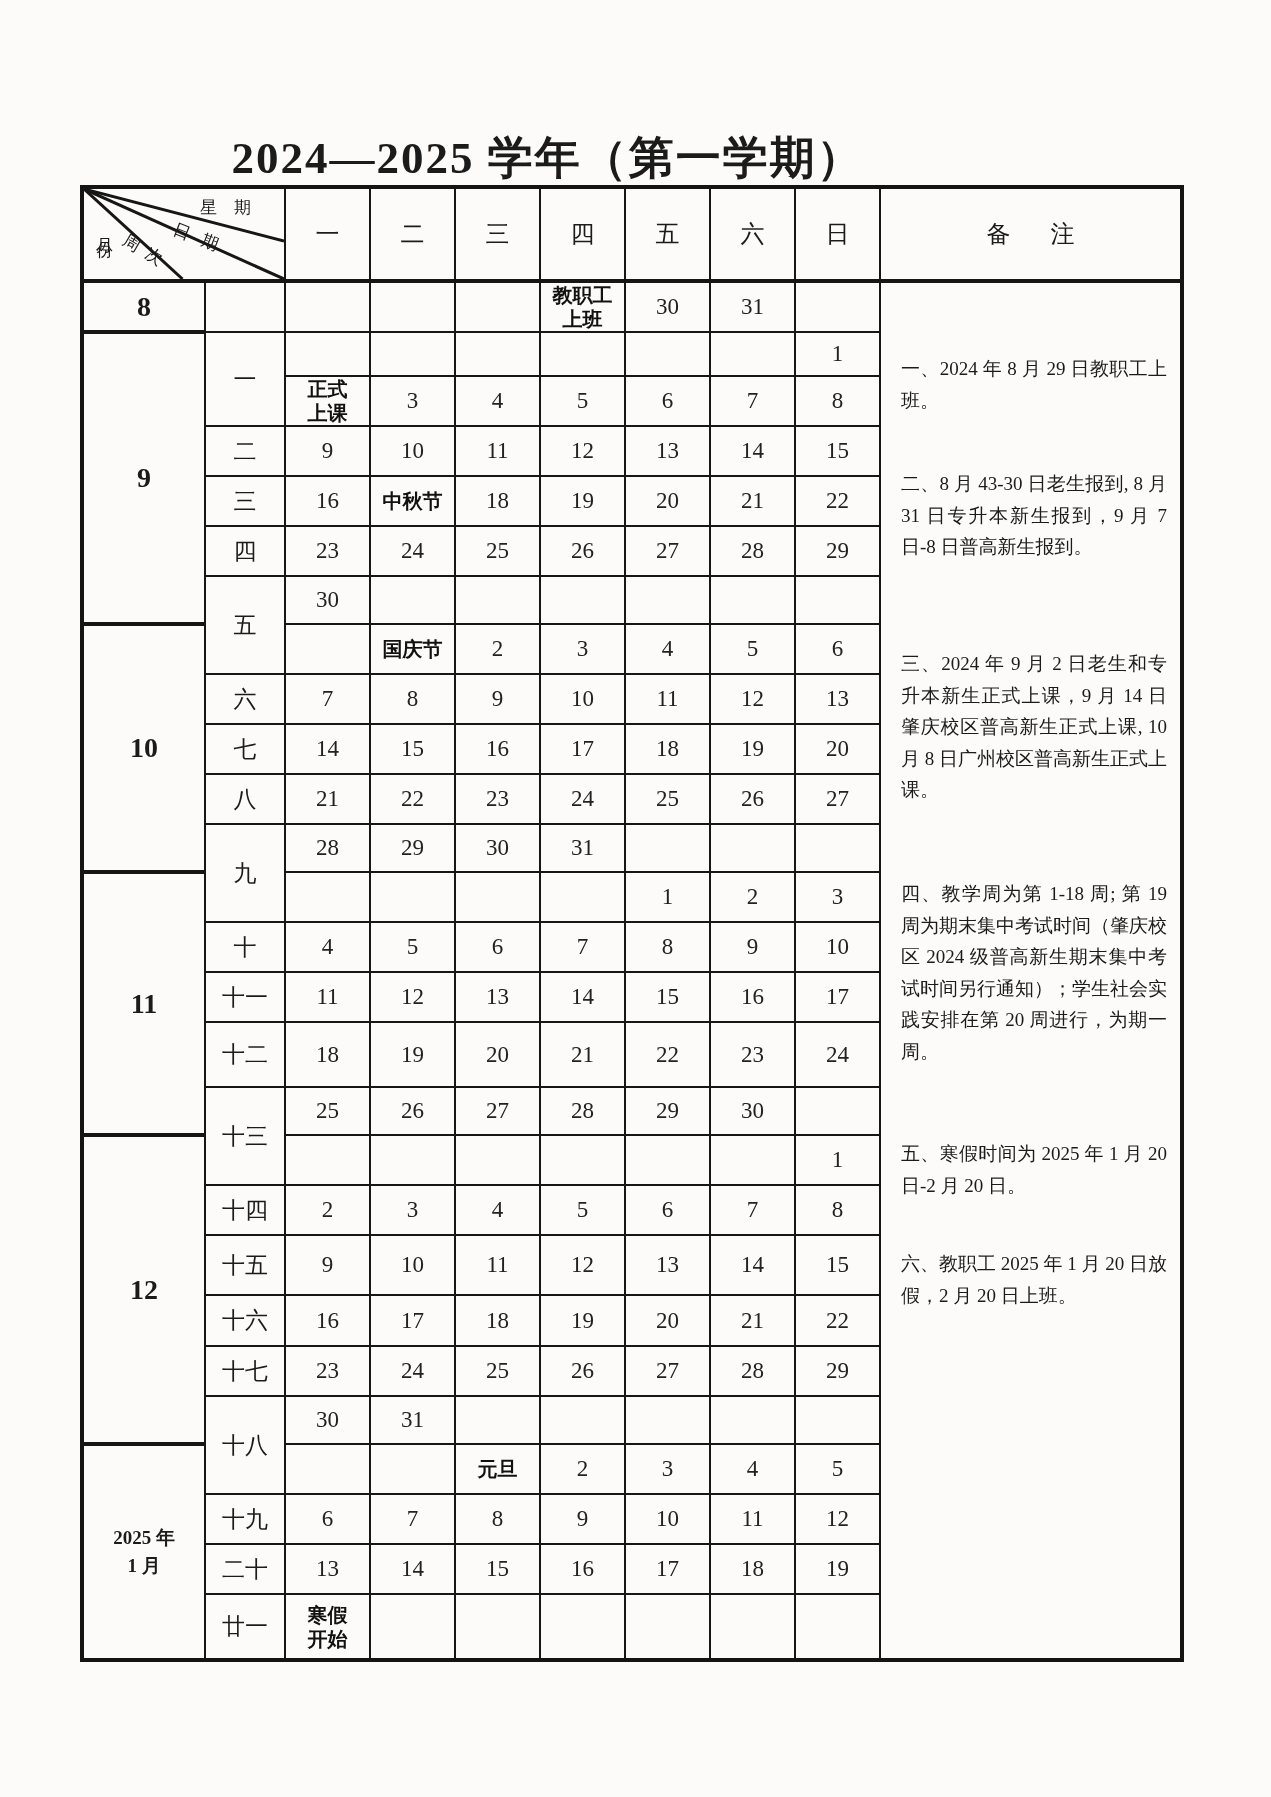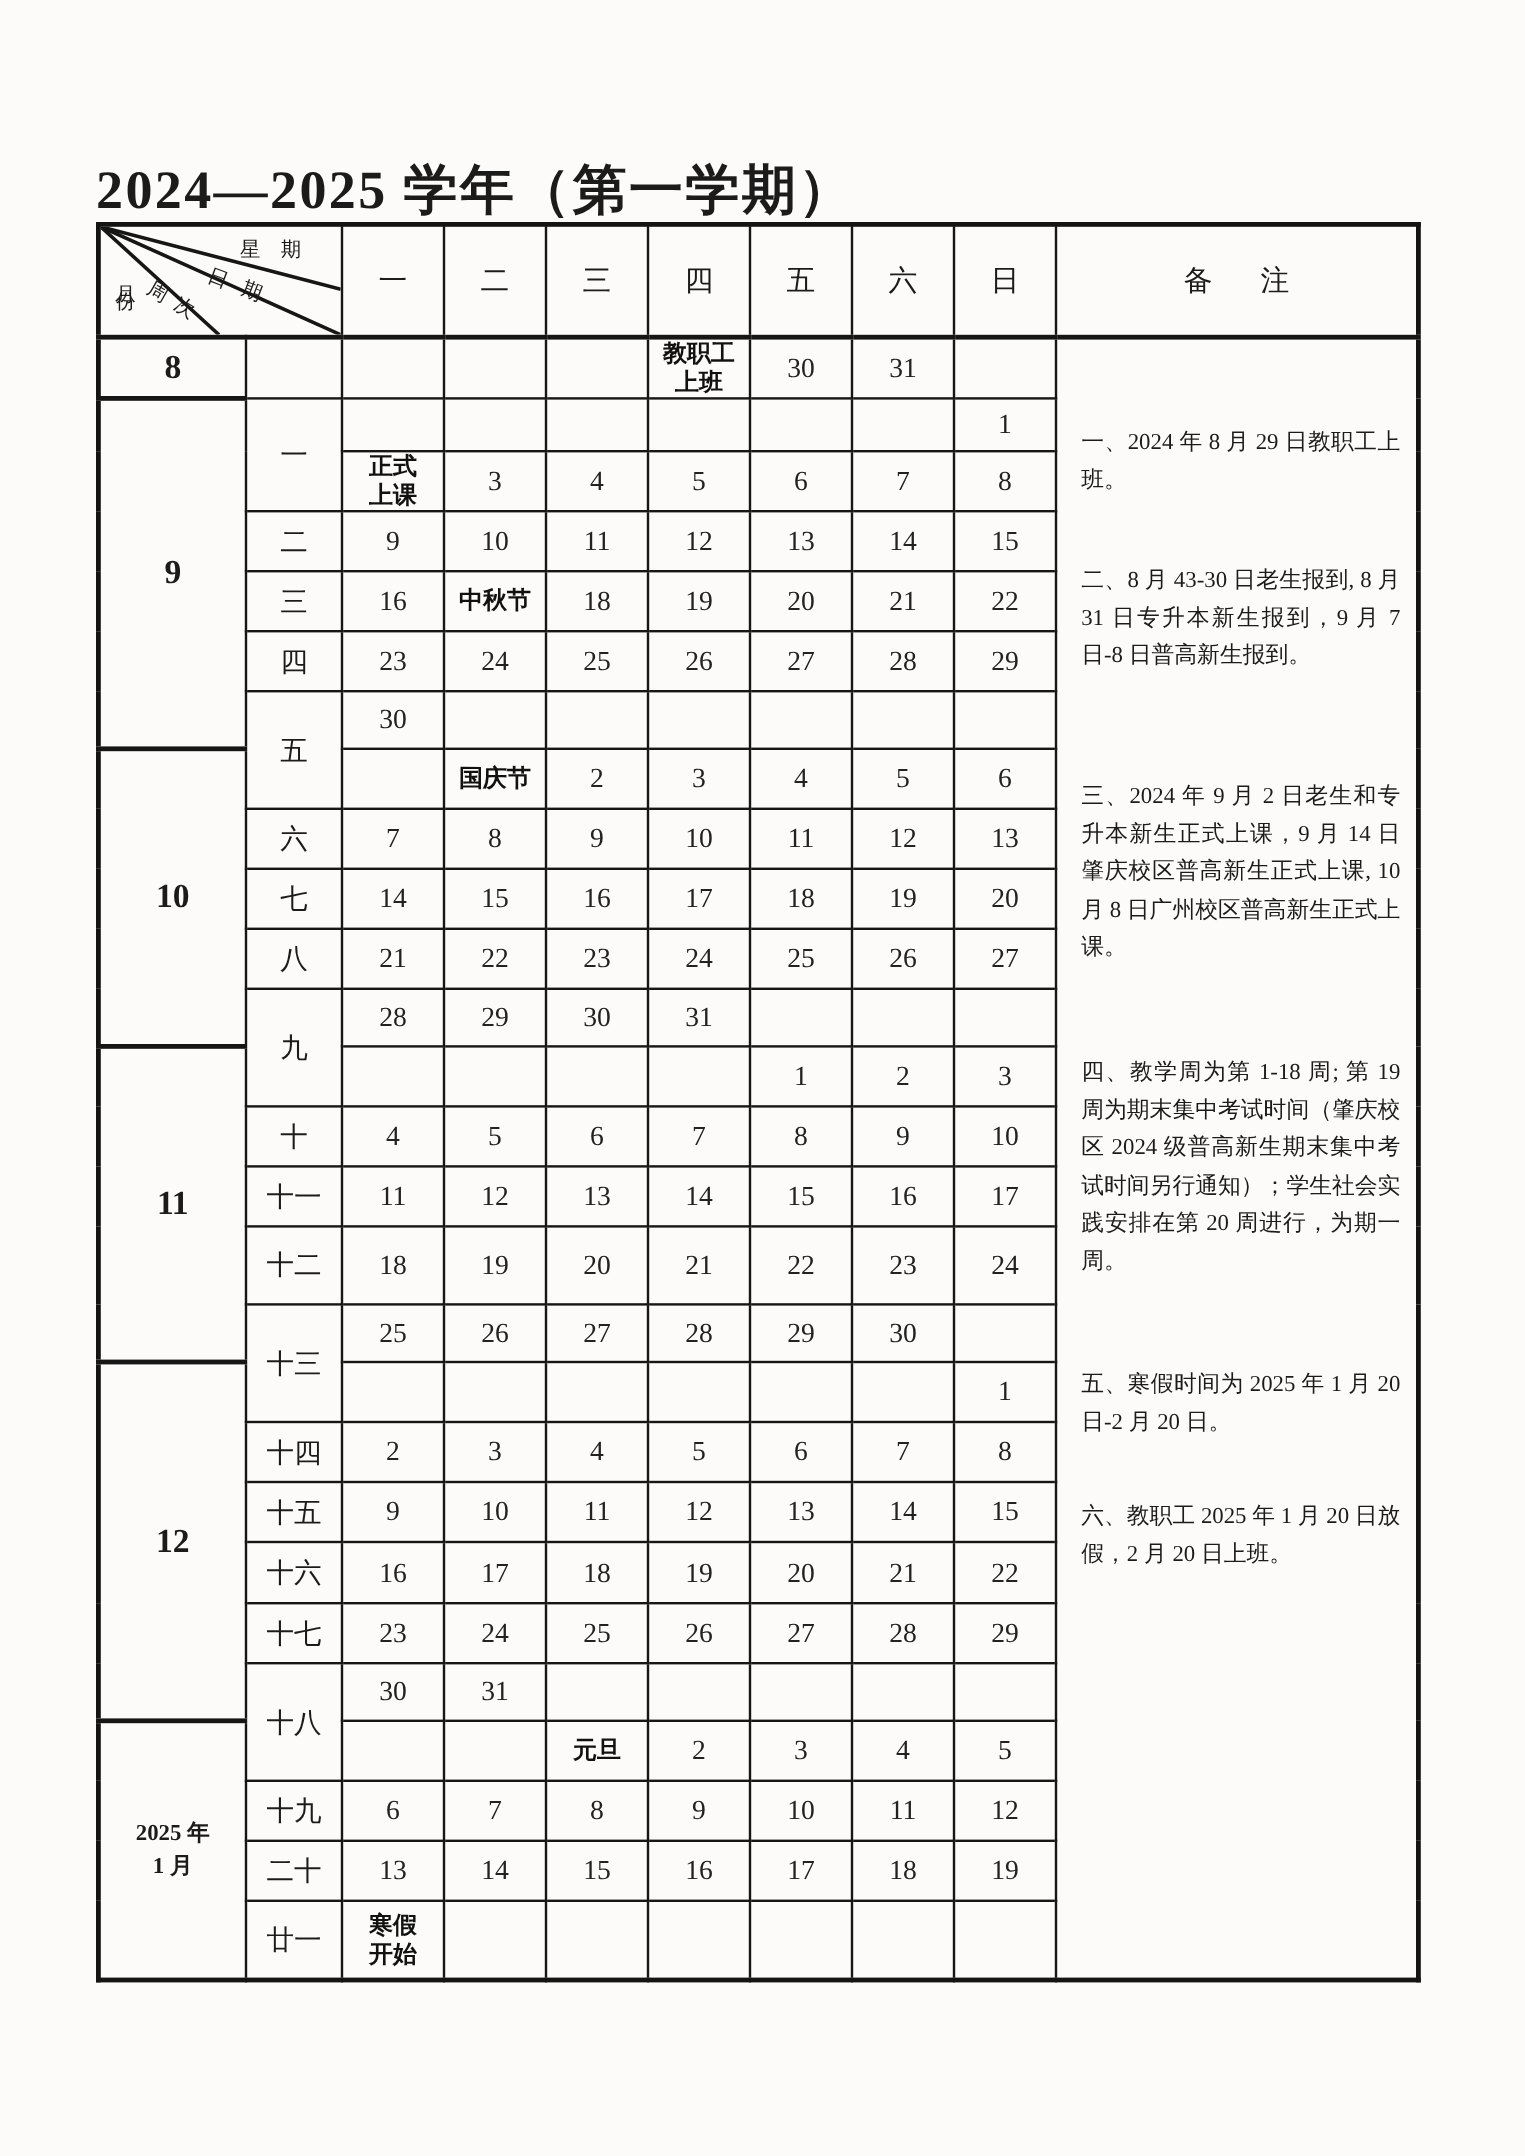--- a/index.html
+++ b/index.html
@@ -1,18 +1,18 @@
 <!DOCTYPE html>
 <html><head>
 <meta charset="utf-8">
 <style>
   html,body{margin:0;padding:0;}
   .page{position:relative;width:1271px;height:1797px;background:#fcfbf9;overflow:hidden;
         font-family:"Liberation Serif","DejaVu Serif",serif;color:#1b1b1b;}
-  .title{position:absolute;top:128px;left:80px;width:1100px;text-align:left;
+  .title{position:absolute;top:128px;left:80px;width:1100px;text-align:center;
          padding-right:165px;box-sizing:border-box;font-size:45px;font-weight:700;letter-spacing:2px;}
   table.cal{position:absolute;left:80px;top:185px;border-collapse:collapse;table-layout:fixed;
             border:4px solid #141414;}
   .cal th,.cal td{border:2.6px solid #161616;padding:0;text-align:center;vertical-align:middle;overflow:hidden;}
   .cal thead th{height:90px;font-weight:400;font-size:24px;border-bottom-width:4px;}
   
   .corner{position:relative;padding:0;}
   .corner-svg{position:absolute;inset:0;width:100%;height:100%;}
   .corner-svg line{stroke:#161616;stroke-width:3;}
   .corner span{position:absolute;font-size:17px;color:#1b1b1b;white-space:nowrap;}
@@ -265,21 +265,21 @@
         <tr style="height: 50px;">
           <td class="w" rowspan="1">十四</td>
           <td class="d">2</td>
           <td class="d">3</td>
           <td class="d">4</td>
           <td class="d">5</td>
           <td class="d">6</td>
           <td class="d">7</td>
           <td class="d">8</td>
         </tr>
-        <tr style="height: 50px;">
+        <tr style="height: 60px;">
           <td class="w" rowspan="1">十五</td>
           <td class="d">9</td>
           <td class="d">10</td>
           <td class="d">11</td>
           <td class="d">12</td>
           <td class="d">13</td>
           <td class="d">14</td>
           <td class="d">15</td>
         </tr>
         <tr style="height: 51px; margin-top: 20px;">

